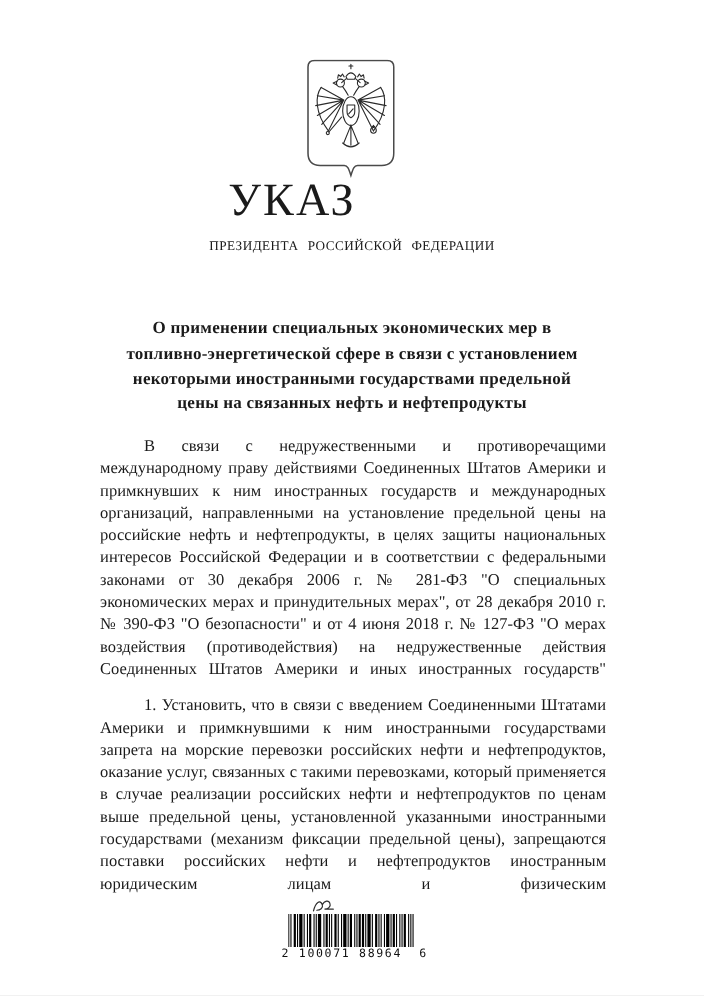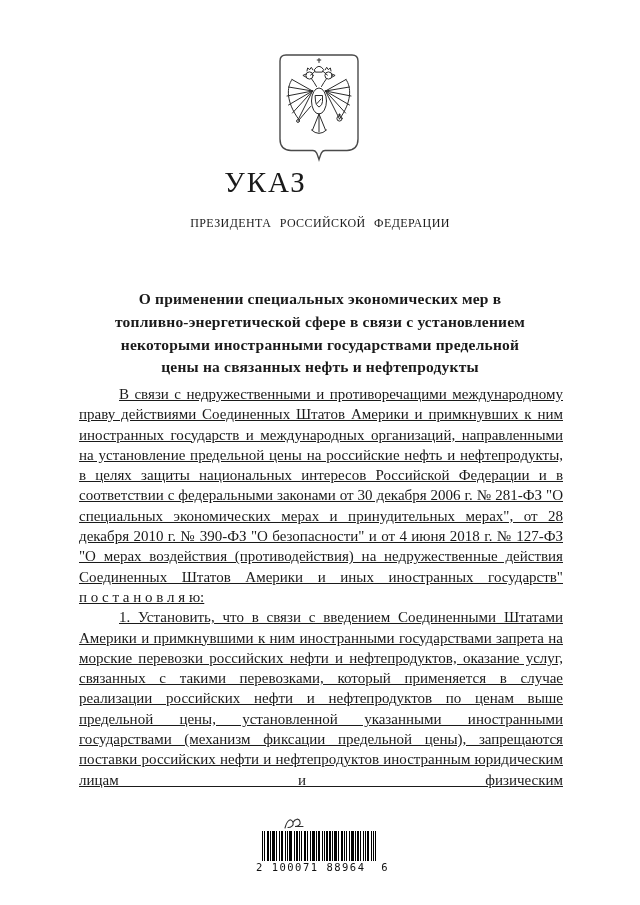--- a/index.html
+++ b/index.html
@@ -18,21 +18,21 @@
   }
   .emblem-frame {
     position: absolute;
     left: 279px; top: 54px;
     width: 80px; height: 112px;
   }
   .doc-title {
     position: absolute;
     left: 0; top: 166px; width: 531px;
     text-align: center;
-    font-size: 29px;
+    font-size: 42px;
     line-height: 33px;
     letter-spacing: 2px;
     font-weight: 500;
   }
   .doc-issuer {
     position: absolute;
     left: 0; top: 210px; width: 640px;
     text-align: center;
     font-size: 12px;
     line-height: 26px;
@@ -50,21 +50,21 @@
     font-weight: bold;
     letter-spacing: 0.2px;
   }
   .doc-body {
     position: absolute;
     left: 79px; top: 384px; width: 484px;
     font-size: 15px;
     line-height: 20.3px;
     hyphens: none;
   }
-  .doc-body p { margin: 0; text-decoration: underline; }
+  .doc-body p { margin: 12px; }
   .para-justified {
     text-align: justify;
     text-align-last: justify;
     text-indent: 40px;
   }
   .para-resolution {
     text-align: left;
     text-align-last: left;
     text-indent: 0;
   }
@@ -146,21 +146,20 @@
 
   <div class="doc-title">УКАЗ</div>
   <div class="doc-issuer">ПРЕЗИДЕНТА РОССИЙСКОЙ ФЕДЕРАЦИИ</div>
   <div class="doc-subject">О применении специальных экономических мер в
 топливно-энергетической сфере в связи с установлением
 некоторыми иностранными государствами предельной
 цены на связанных нефть и нефтепродукты</div>
 
   <div class="doc-body">
     <p class="para-justified">В связи с недружественными и противоречащими международному праву действиями Соединенных Штатов Америки и примкнувших к ним иностранных государств и международных организаций, направленными на установление предельной цены на российские нефть и нефтепродукты, в целях защиты национальных интересов Российской Федерации и в соответствии с федеральными законами от 30 декабря 2006 г. № 281-ФЗ "О специальных экономических мерах и принудительных мерах", от 28 декабря 2010 г. № 390-ФЗ "О безопасности" и от 4 июня 2018 г. № 127-ФЗ "О мерах воздействия (противодействия) на недружественные действия Соединенных Штатов Америки и иных иностранных государств"</p>
-    <p class="para-resolution">п о с т а н о в л я ю:</p>
     <p class="para-justified">1. Установить, что в связи с введением Соединенными Штатами Америки и примкнувшими к ним иностранными государствами запрета на морские перевозки российских нефти и нефтепродуктов, оказание услуг, связанных с такими перевозками, который применяется в случае реализации российских нефти и нефтепродуктов по ценам выше предельной цены, установленной указанными иностранными государствами (механизм фиксации предельной цены), запрещаются поставки российских нефти и нефтепродуктов иностранным юридическим лицам и физическим</p>
   </div>
 
   <div class="footer-block">
     <div class="hand-mark">
       <svg viewBox="0 0 24 15" width="24" height="15" xmlns="http://www.w3.org/2000/svg">
         <path d="M2,12 C4,4 8,1.5 10,6.5 C11,9.5 8,11.5 5,11.5 M10,6.5 C12,2.5 16,2 17,5.5 C18,8.5 15,10.5 12,10.5 L20,10.5" fill="none" stroke="#2e2e2e" stroke-width="1.1" stroke-linecap="round"></path>
       </svg>
     </div>
     <div class="barcode-bars">

